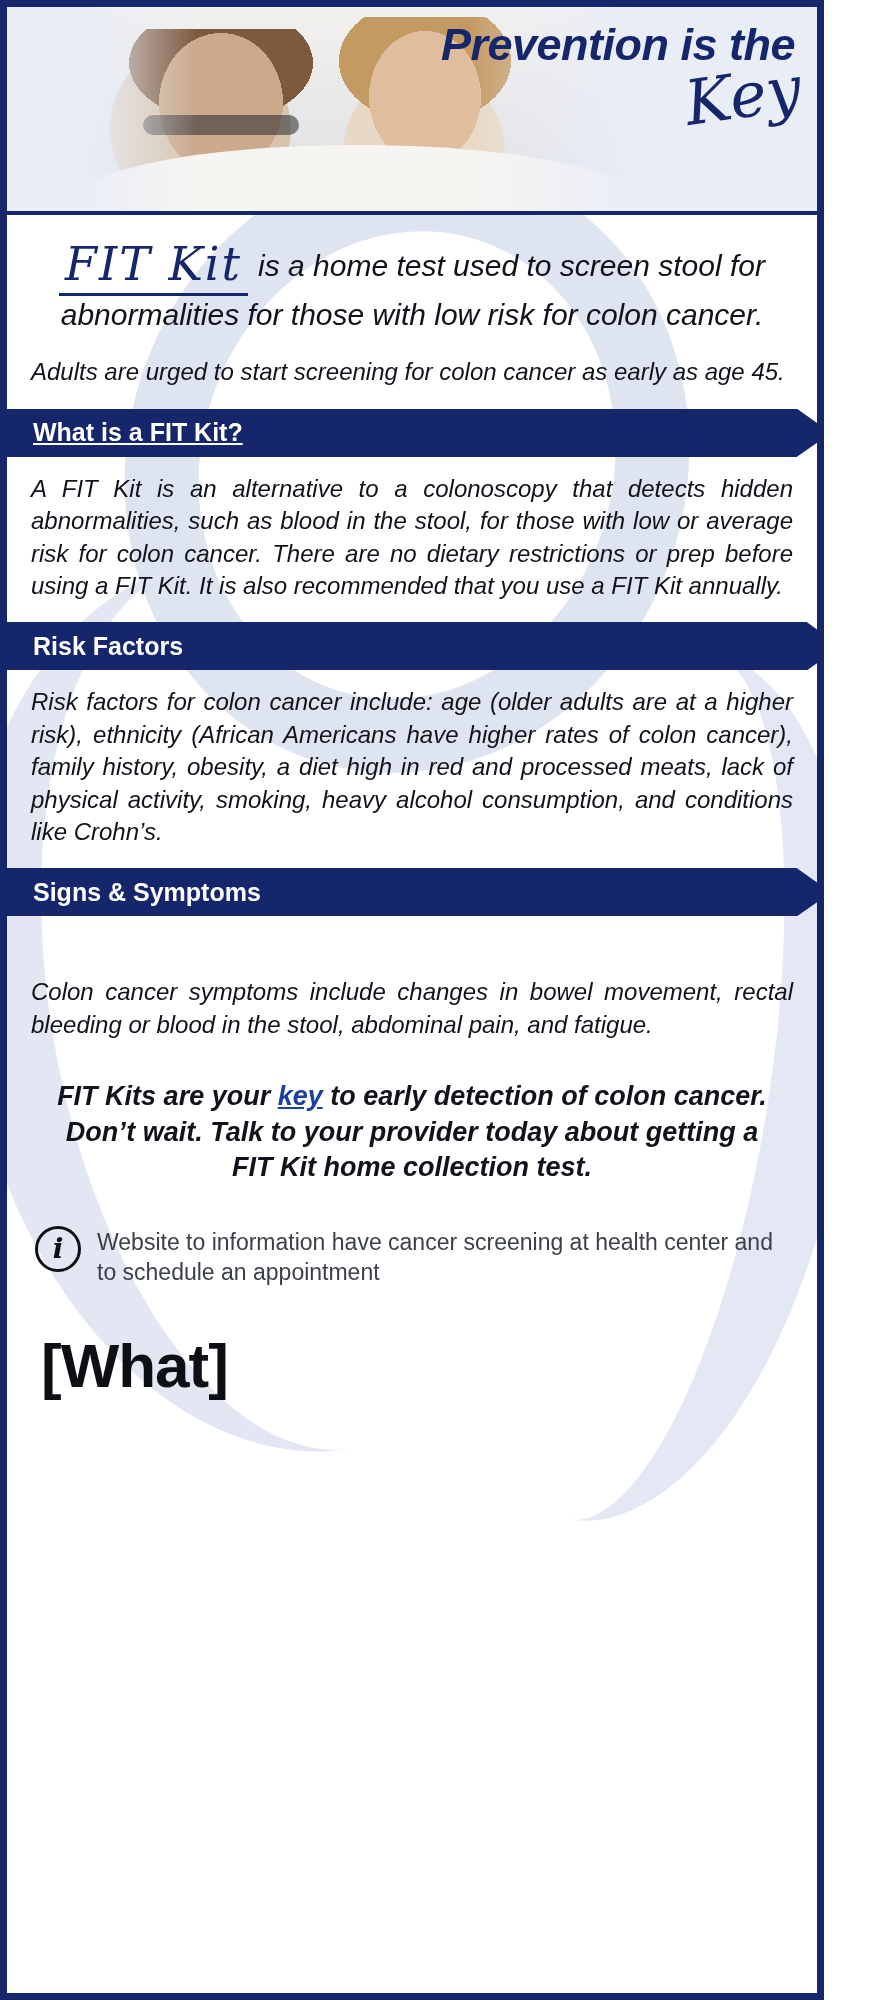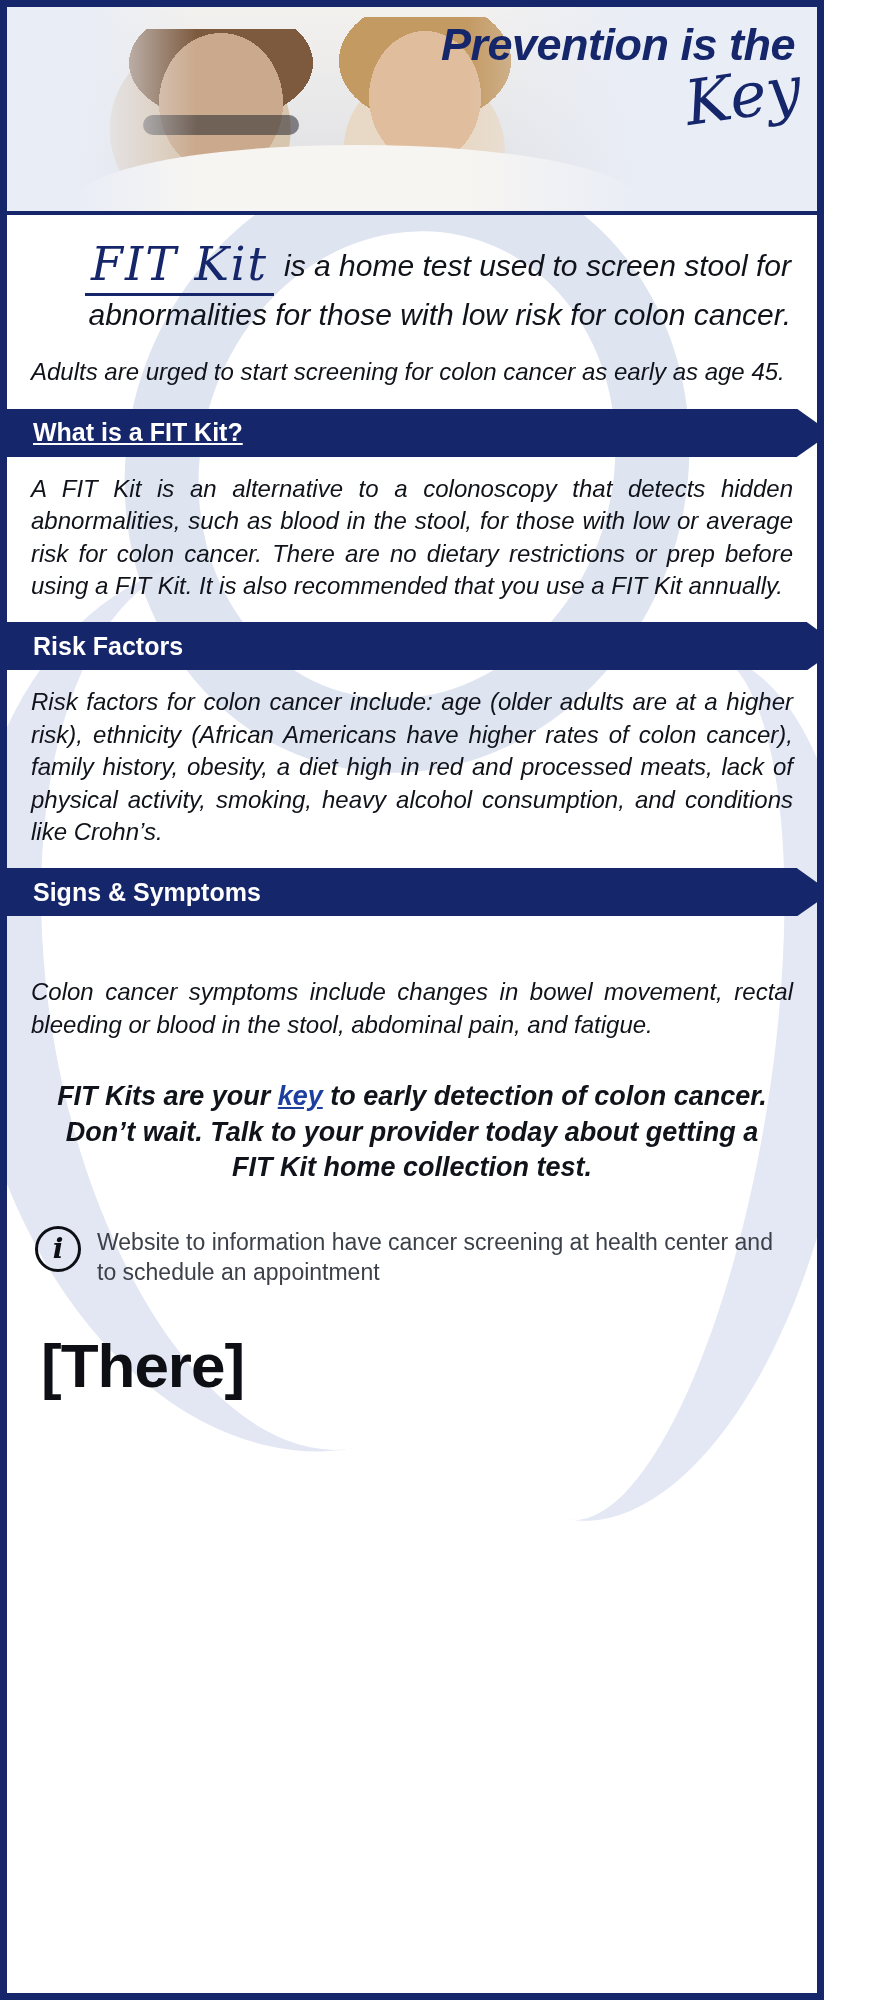--- a/index.html
+++ b/index.html
@@ -133,21 +133,21 @@
   
   .content {
     position: relative;
     z-index: 2;
     padding: 0;
   }
 
   
   .intro {
     padding: 22px 26px 6px 26px;
-    text-align: right;
+    text-align: center;
   }
   .fitkit-script {
     display: inline-block;
     font-family: "DejaVu Serif", serif;
     font-style: italic;
     font-size: 46px;
     font-weight: 400;
     color: #16266b;
     letter-spacing: 2px;
     border-bottom: 3px solid #16266b;
@@ -316,16 +316,16 @@
 
     <div class="cta">
       <span>FIT Kits are your </span><a class="key-link" href="#">key</a><span> to early detection of colon cancer. Don’t wait. Talk to your provider today about getting a FIT Kit home collection test.</span>
     </div>
 
     <div class="info-row">
       <div class="info-icon">i</div>
       <div class="info-text">Website to information have cancer screening at health center and to schedule an appointment</div>
     </div>
 
-    <div class="logo">[There]</div>
+    <div class="logo">[What]</div>
 
   </div>
 </div>
 
 </body></html>

